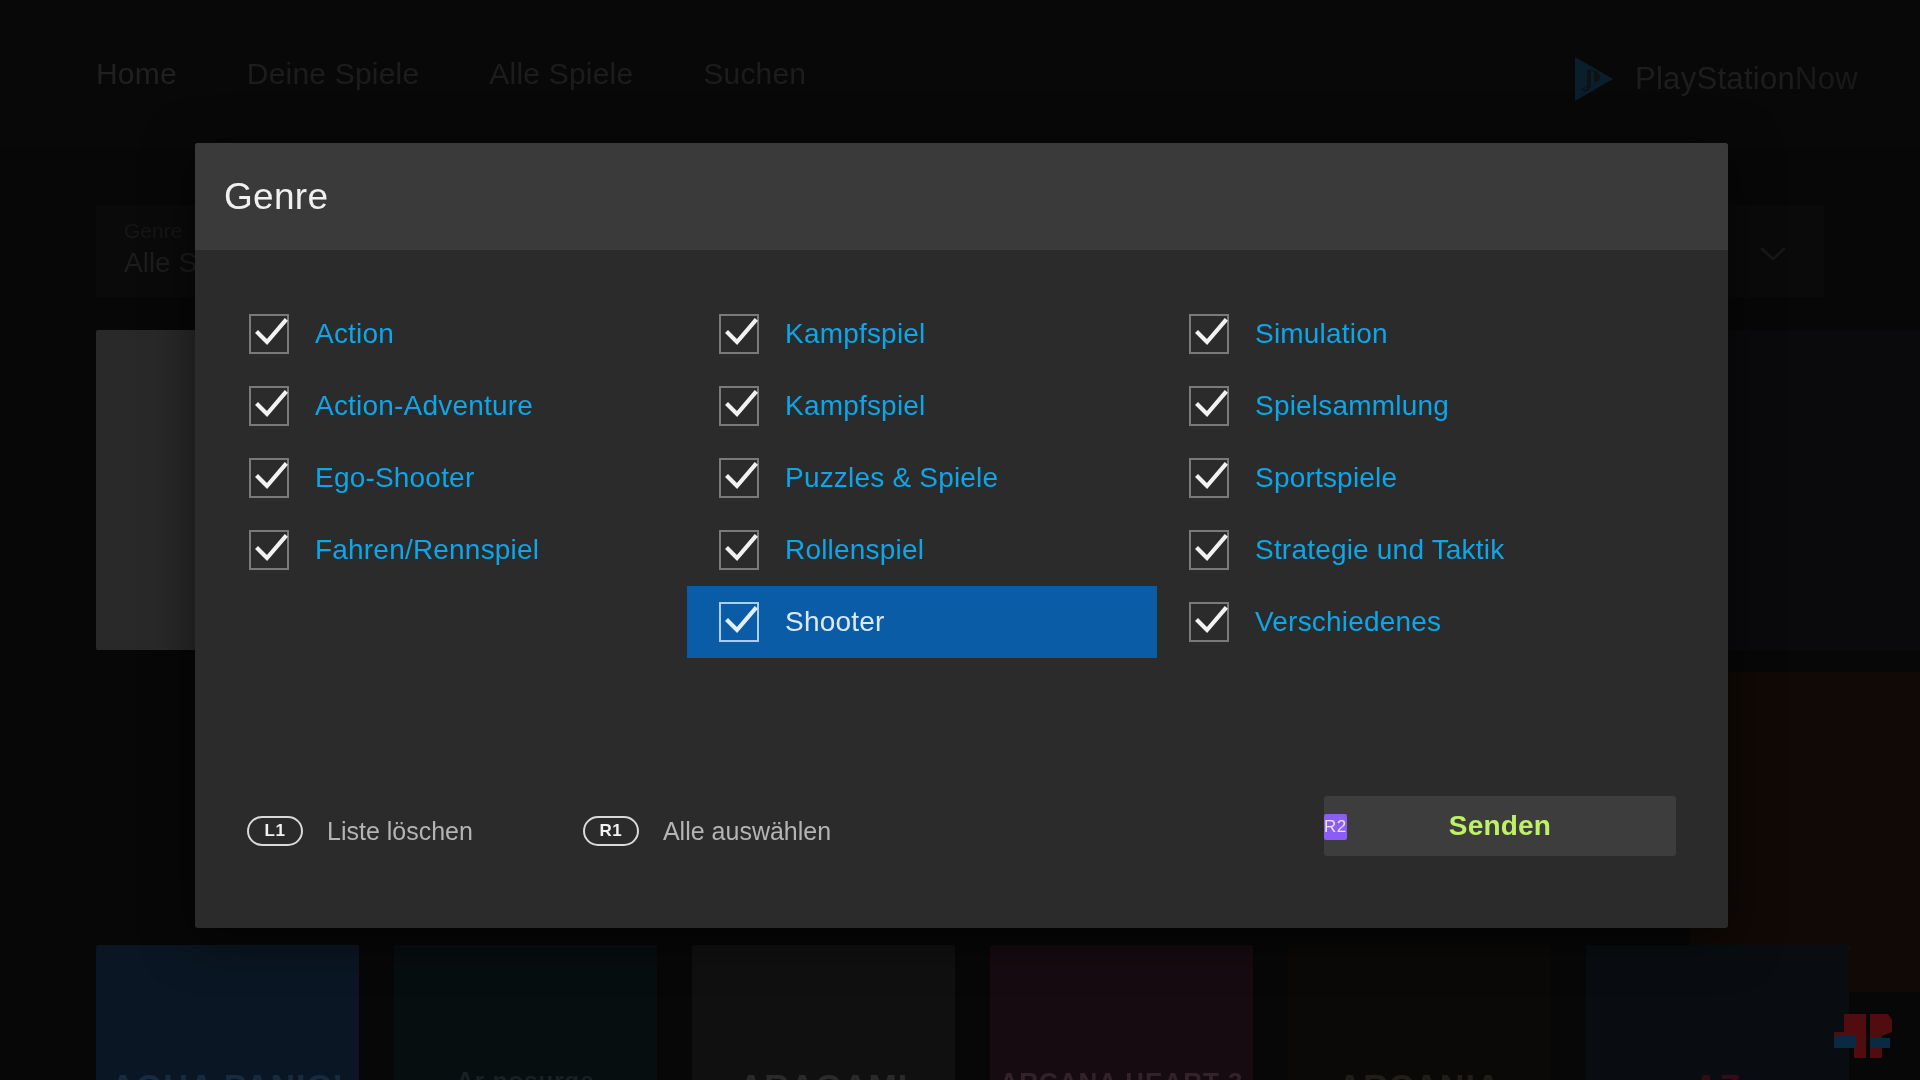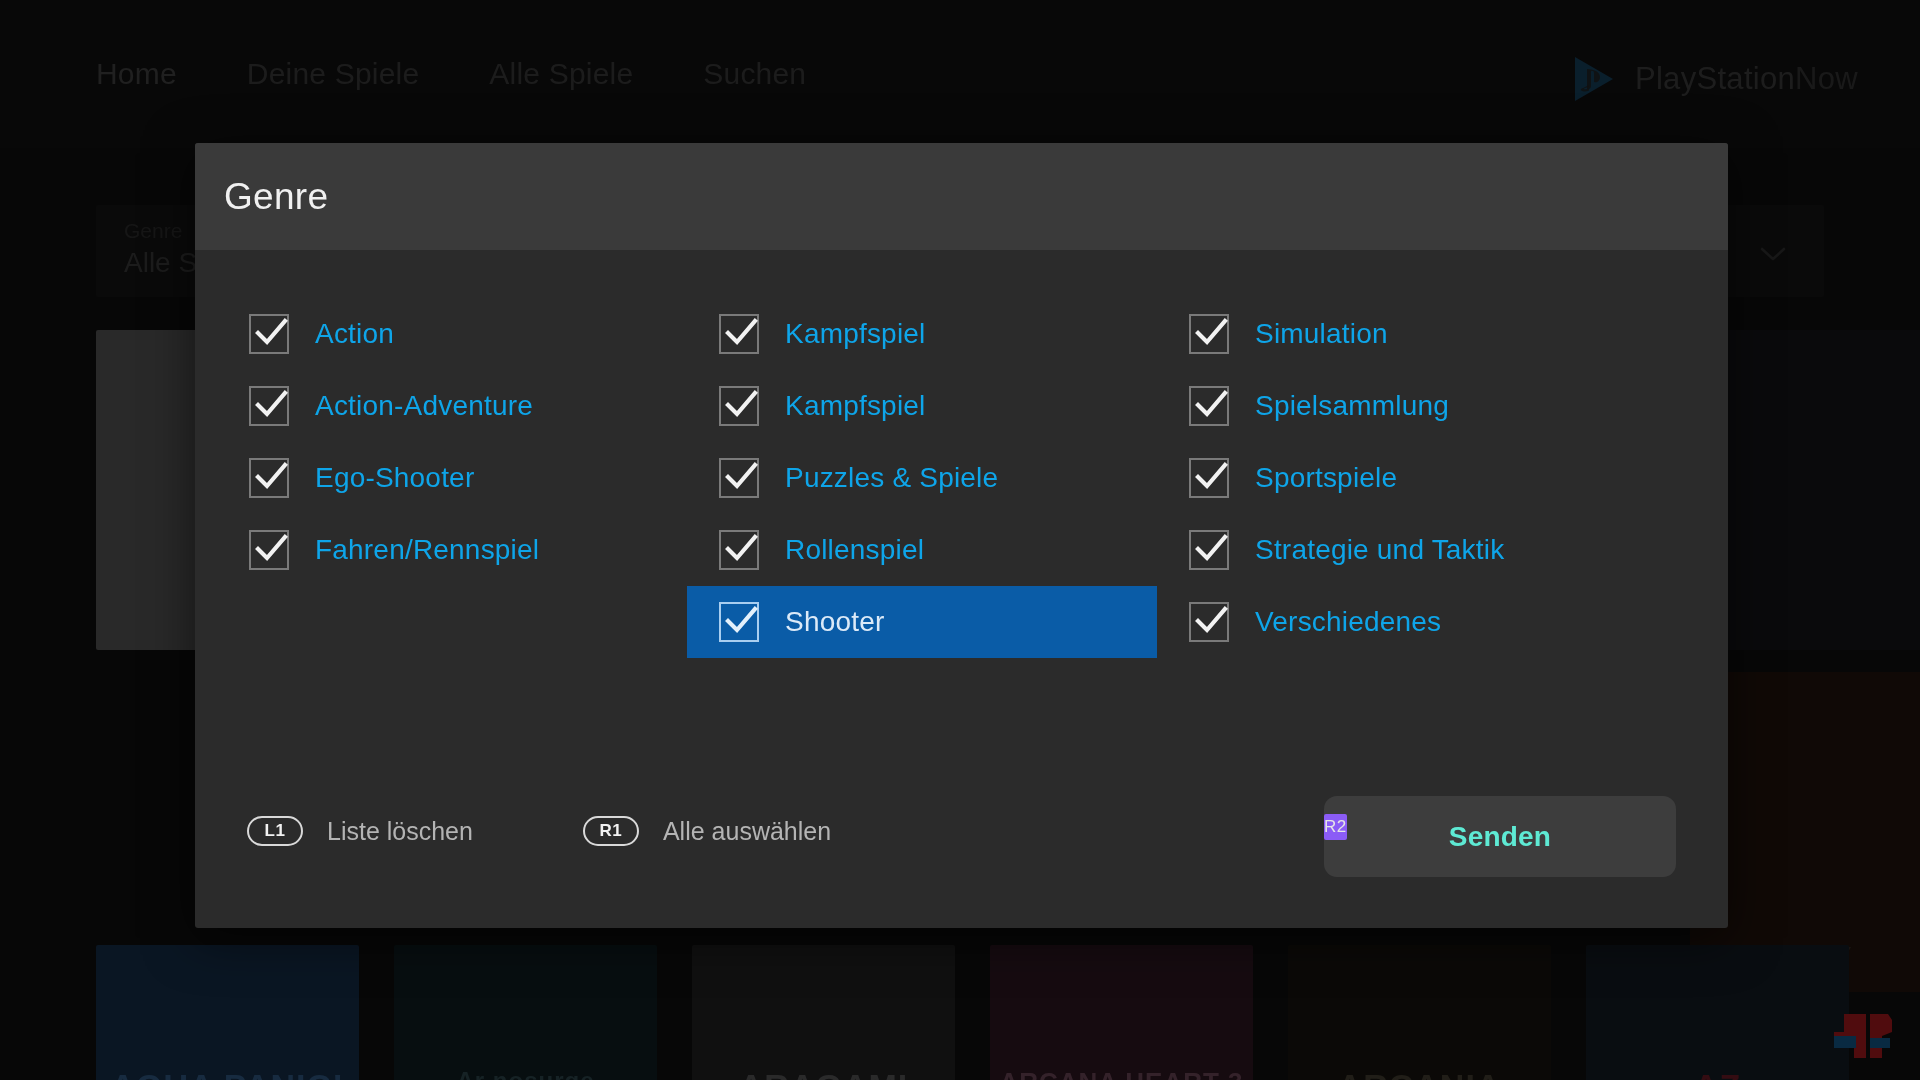--- a/index.html
+++ b/index.html
@@ -271,25 +271,25 @@
   .hint-gap { width: 66px; }
 
   .submit-wrap {
     position: absolute;
     right: 52px;
     top: 36px;
     width: 352px;
   }
   .submit-btn {
     width: 352px;
-    height: 81px;
+    height: 60px;
     background: #3d3d3d;
     border: none;
-    border-radius: 13px;
-    color: #5eead4;
+    border-radius: 3px;
+    color: #bef264;
     font-size: 28px;
     font-weight: 700;
     font-family: "Liberation Sans", sans-serif;
     display: flex;
     align-items: center;
     justify-content: center;
     cursor: pointer;
     letter-spacing: .2px;
   }
   .r2-badge {

